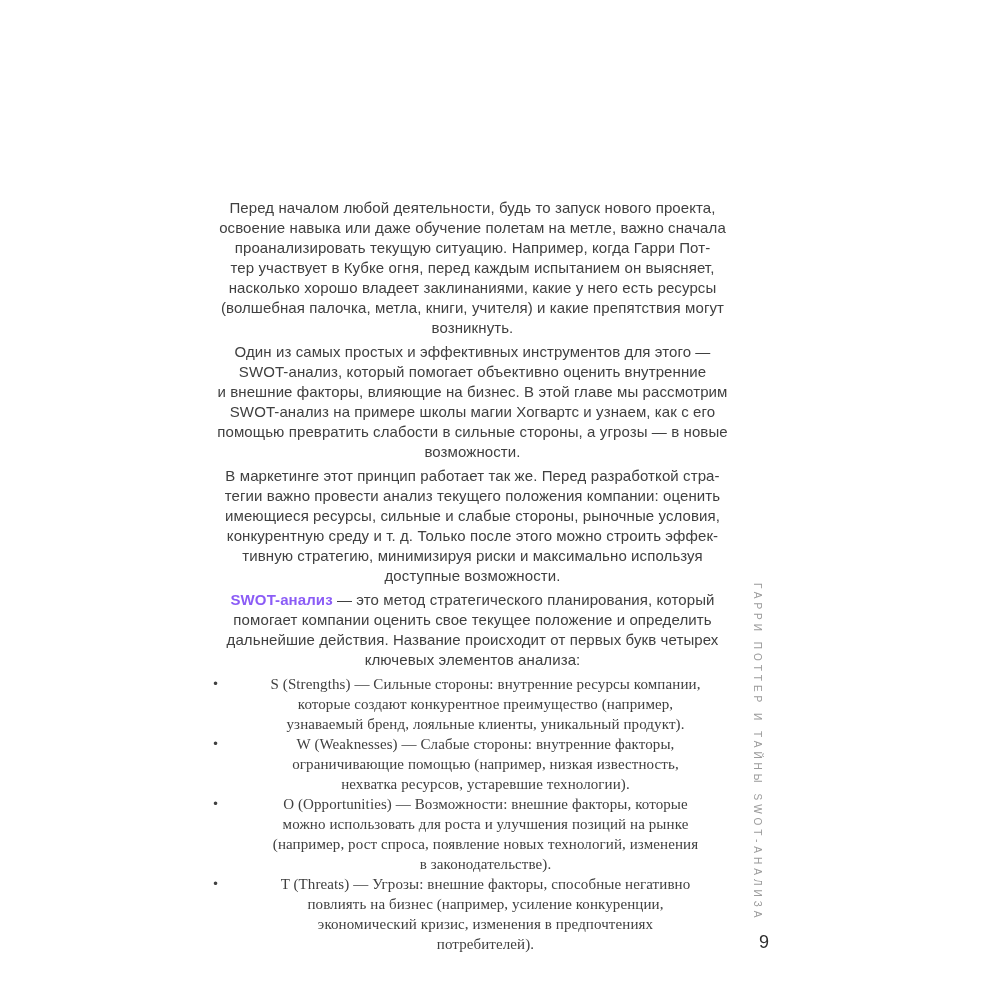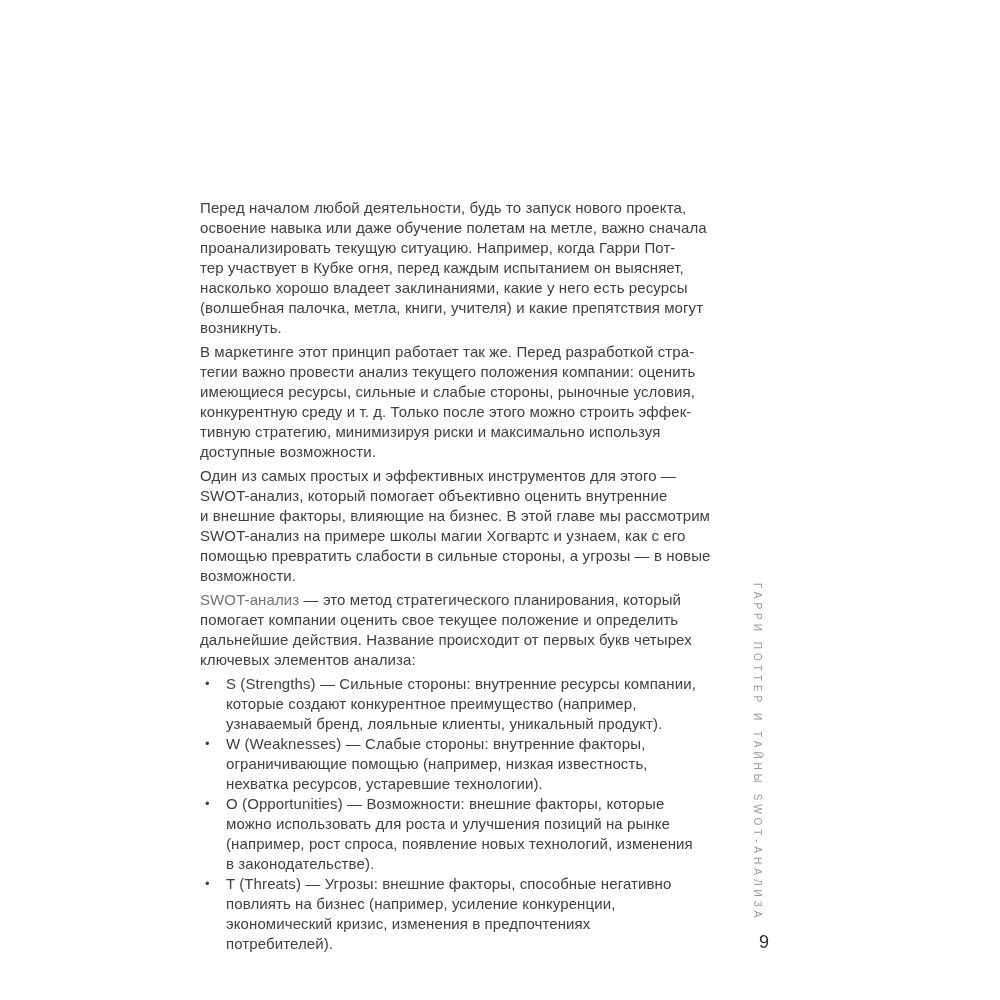--- a/index.html
+++ b/index.html
@@ -6,40 +6,41 @@
   body {
     width: 1000px; height: 1000px;
     background: #ffffff;
     font-family: "Liberation Sans", sans-serif;
     position: relative;
     overflow: hidden;
   }
   .page {
     position: absolute; inset: 0;
     background: #ffffff;
+    text-align: center;
   }
   .content-column {
     position: absolute;
     left: 200px; top: 198px;
     width: 545px;
     color: #404040;
     font-size: 15px;
     line-height: 20px;
     letter-spacing: 0.1px;
   }
   .body-par {
     margin: 0 0 4px 0;
     white-space: pre-line;
   }
   .definition-par {
     margin: 0 0 4px 0;
   }
   .definition-par .term {
-    font-weight: 400;
-    color: #737373;
+    font-weight: 700;
+    color: #8b5cf6;
   }
   .definition-par .definition-text {
     white-space: pre-line;
   }
   .bullet-list {
     margin: 0; padding: 0;
     list-style: none;
   }
   .bullet-item {
     display: flex;
@@ -49,20 +50,21 @@
     flex: 0 0 26px;
     padding-left: 5px;
     box-sizing: border-box;
     font-size: 13px;
     line-height: 20px;
     color: #404040;
   }
   .bullet-text {
     flex: 1 1 auto;
     white-space: pre-line;
+    font-family: Liberation Serif, serif;
   }
   .running-title {
     position: absolute;
     left: 752px; top: 583px;
     writing-mode: vertical-rl;
     white-space: nowrap;
     font-size: 10px;
     letter-spacing: 4px;
     color: #9b9b9b;
     font-weight: 400;
@@ -83,33 +85,33 @@
   <main class="content-column">
 
     <p class="body-par">Перед началом любой деятельности, будь то запуск нового проекта,
 освоение навыка или даже обучение полетам на метле, важно сначала
 проанализировать текущую ситуацию. Например, когда Гарри Пот-
 тер участвует в Кубке огня, перед каждым испытанием он выясняет,
 насколько хорошо владеет заклинаниями, какие у него есть ресурсы
 (волшебная палочка, метла, книги, учителя) и какие препятствия могут
 возникнуть.</p>
 
+    <p class="body-par">Один из самых простых и эффективных инструментов для этого —
+SWOT-анализ, который помогает объективно оценить внутренние
+и внешние факторы, влияющие на бизнес. В этой главе мы рассмотрим
+SWOT-анализ на примере школы магии Хогвартс и узнаем, как с его
+помощью превратить слабости в сильные стороны, а угрозы — в новые
+возможности.</p>
+
     <p class="body-par">В маркетинге этот принцип работает так же. Перед разработкой стра-
 тегии важно провести анализ текущего положения компании: оценить
 имеющиеся ресурсы, сильные и слабые стороны, рыночные условия,
 конкурентную среду и т. д. Только после этого можно строить эффек-
 тивную стратегию, минимизируя риски и максимально используя
 доступные возможности.</p>
-
-    <p class="body-par">Один из самых простых и эффективных инструментов для этого —
-SWOT-анализ, который помогает объективно оценить внутренние
-и внешние факторы, влияющие на бизнес. В этой главе мы рассмотрим
-SWOT-анализ на примере школы магии Хогвартс и узнаем, как с его
-помощью превратить слабости в сильные стороны, а угрозы — в новые
-возможности.</p>
 
     <p class="definition-par">
       <strong class="term">SWOT-анализ</strong><span class="definition-text"> — это метод стратегического планирования, который
 помогает компании оценить свое текущее положение и определить
 дальнейшие действия. Название происходит от первых букв четырех
 ключевых элементов анализа:</span>
     </p>
 
     <ul class="bullet-list">
       <li class="bullet-item">

